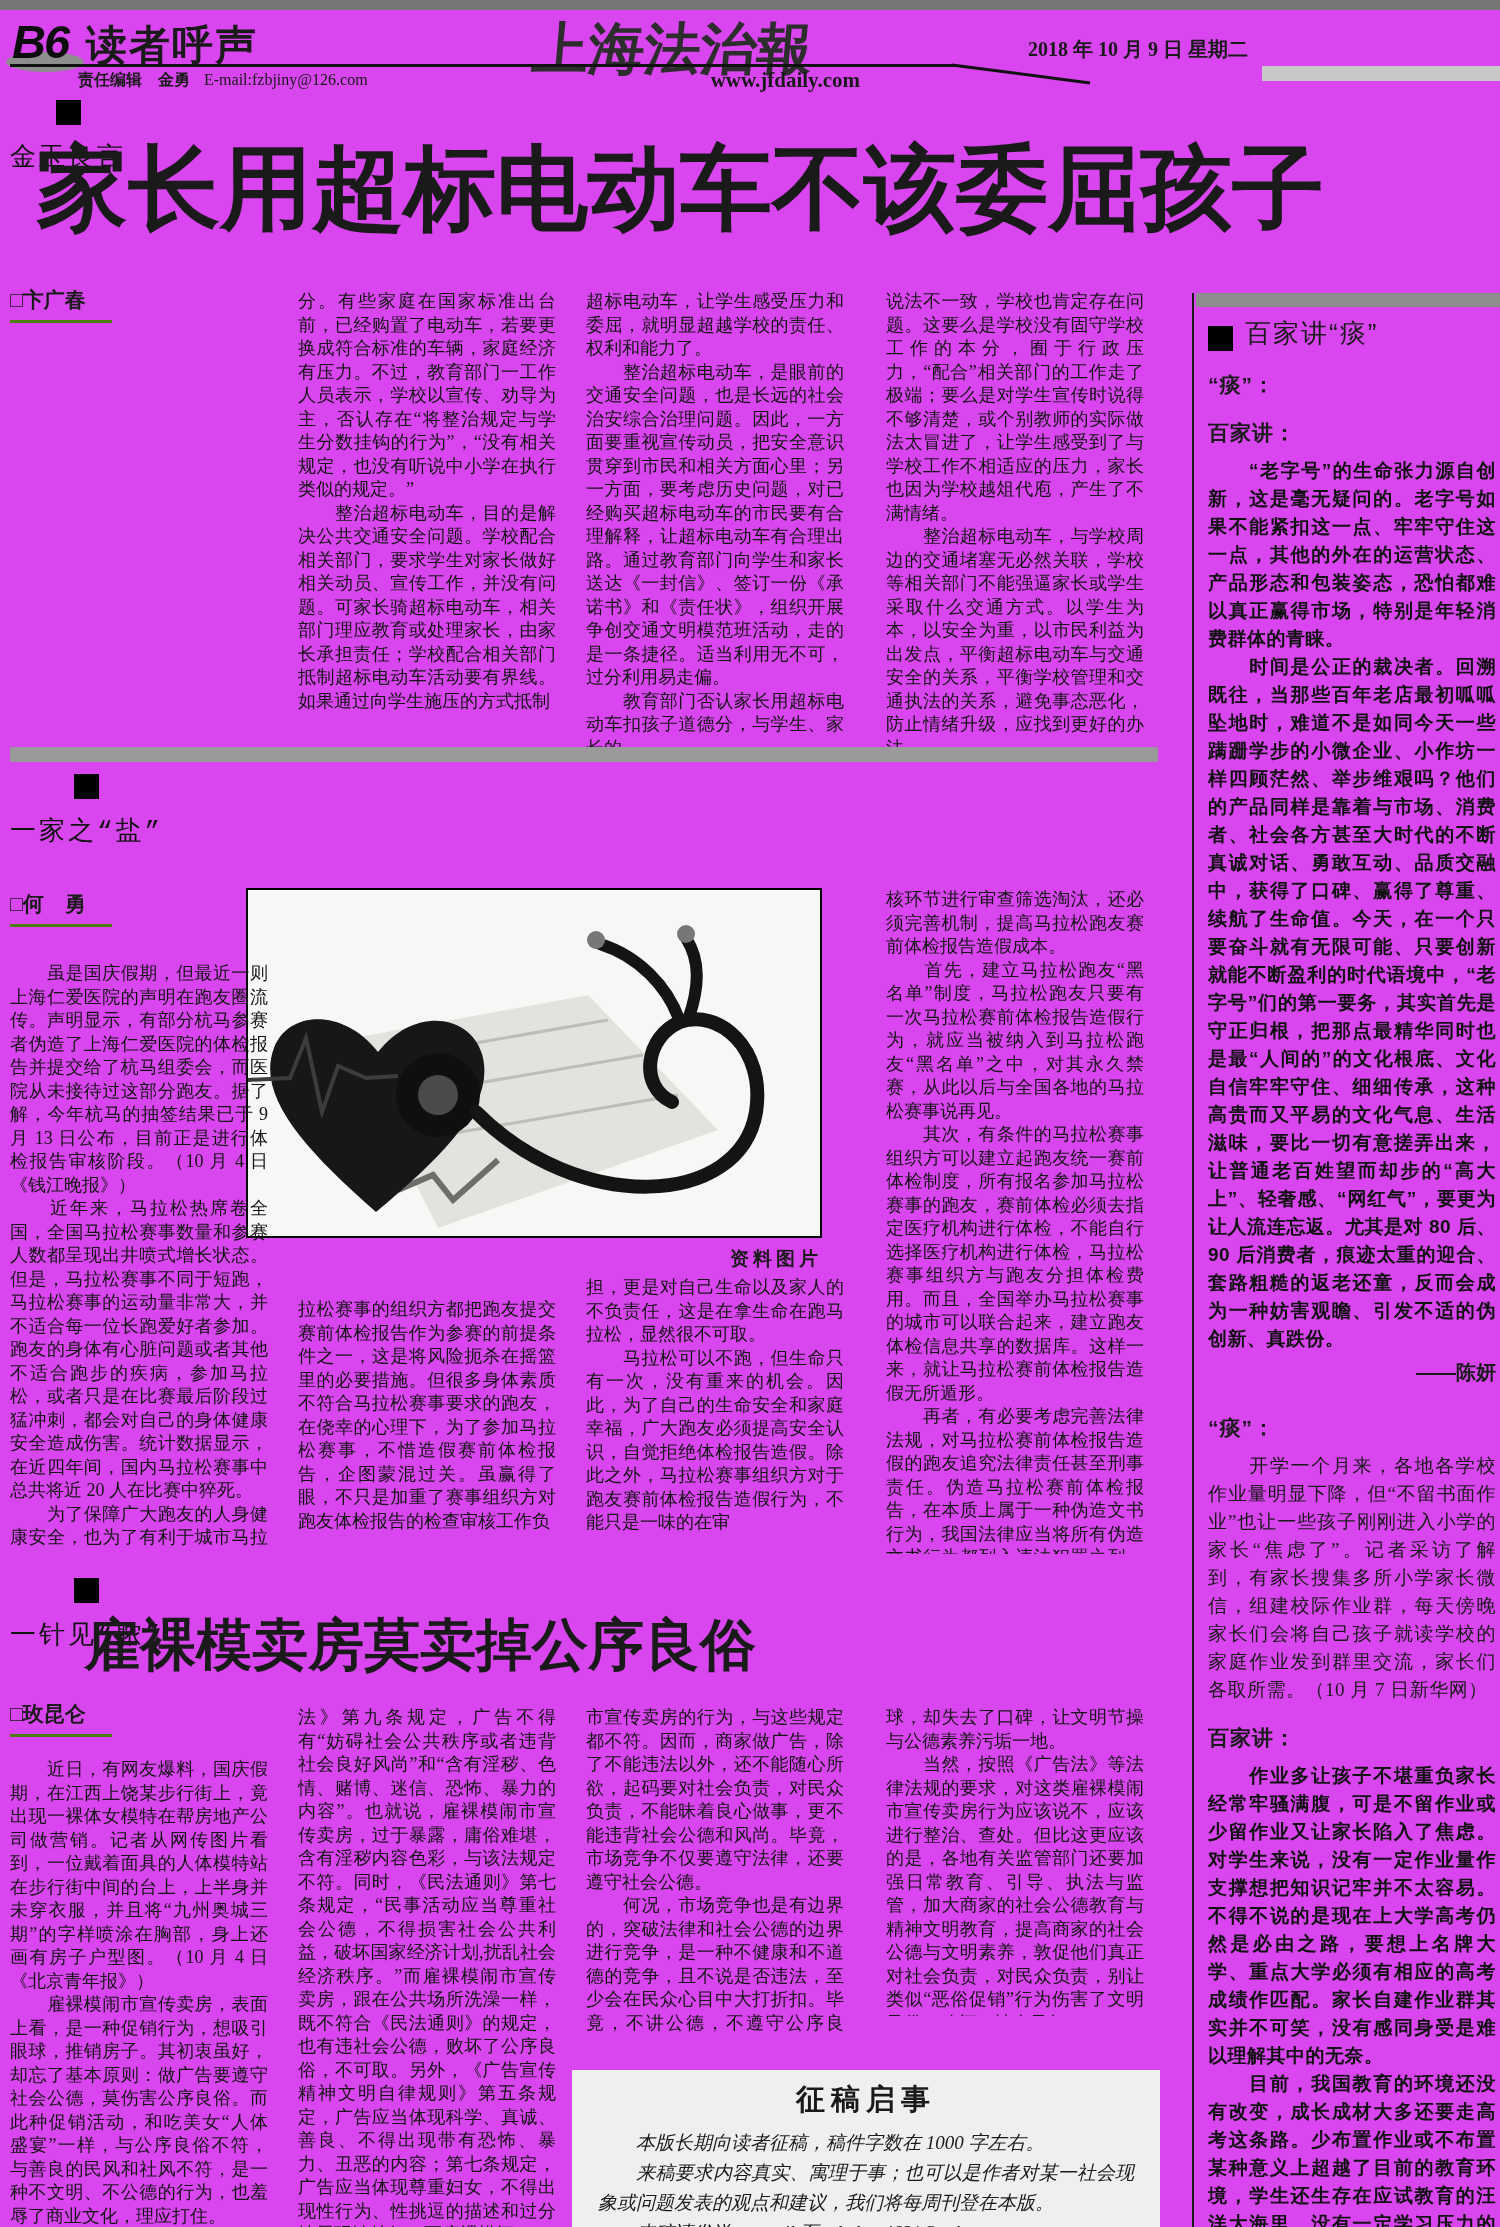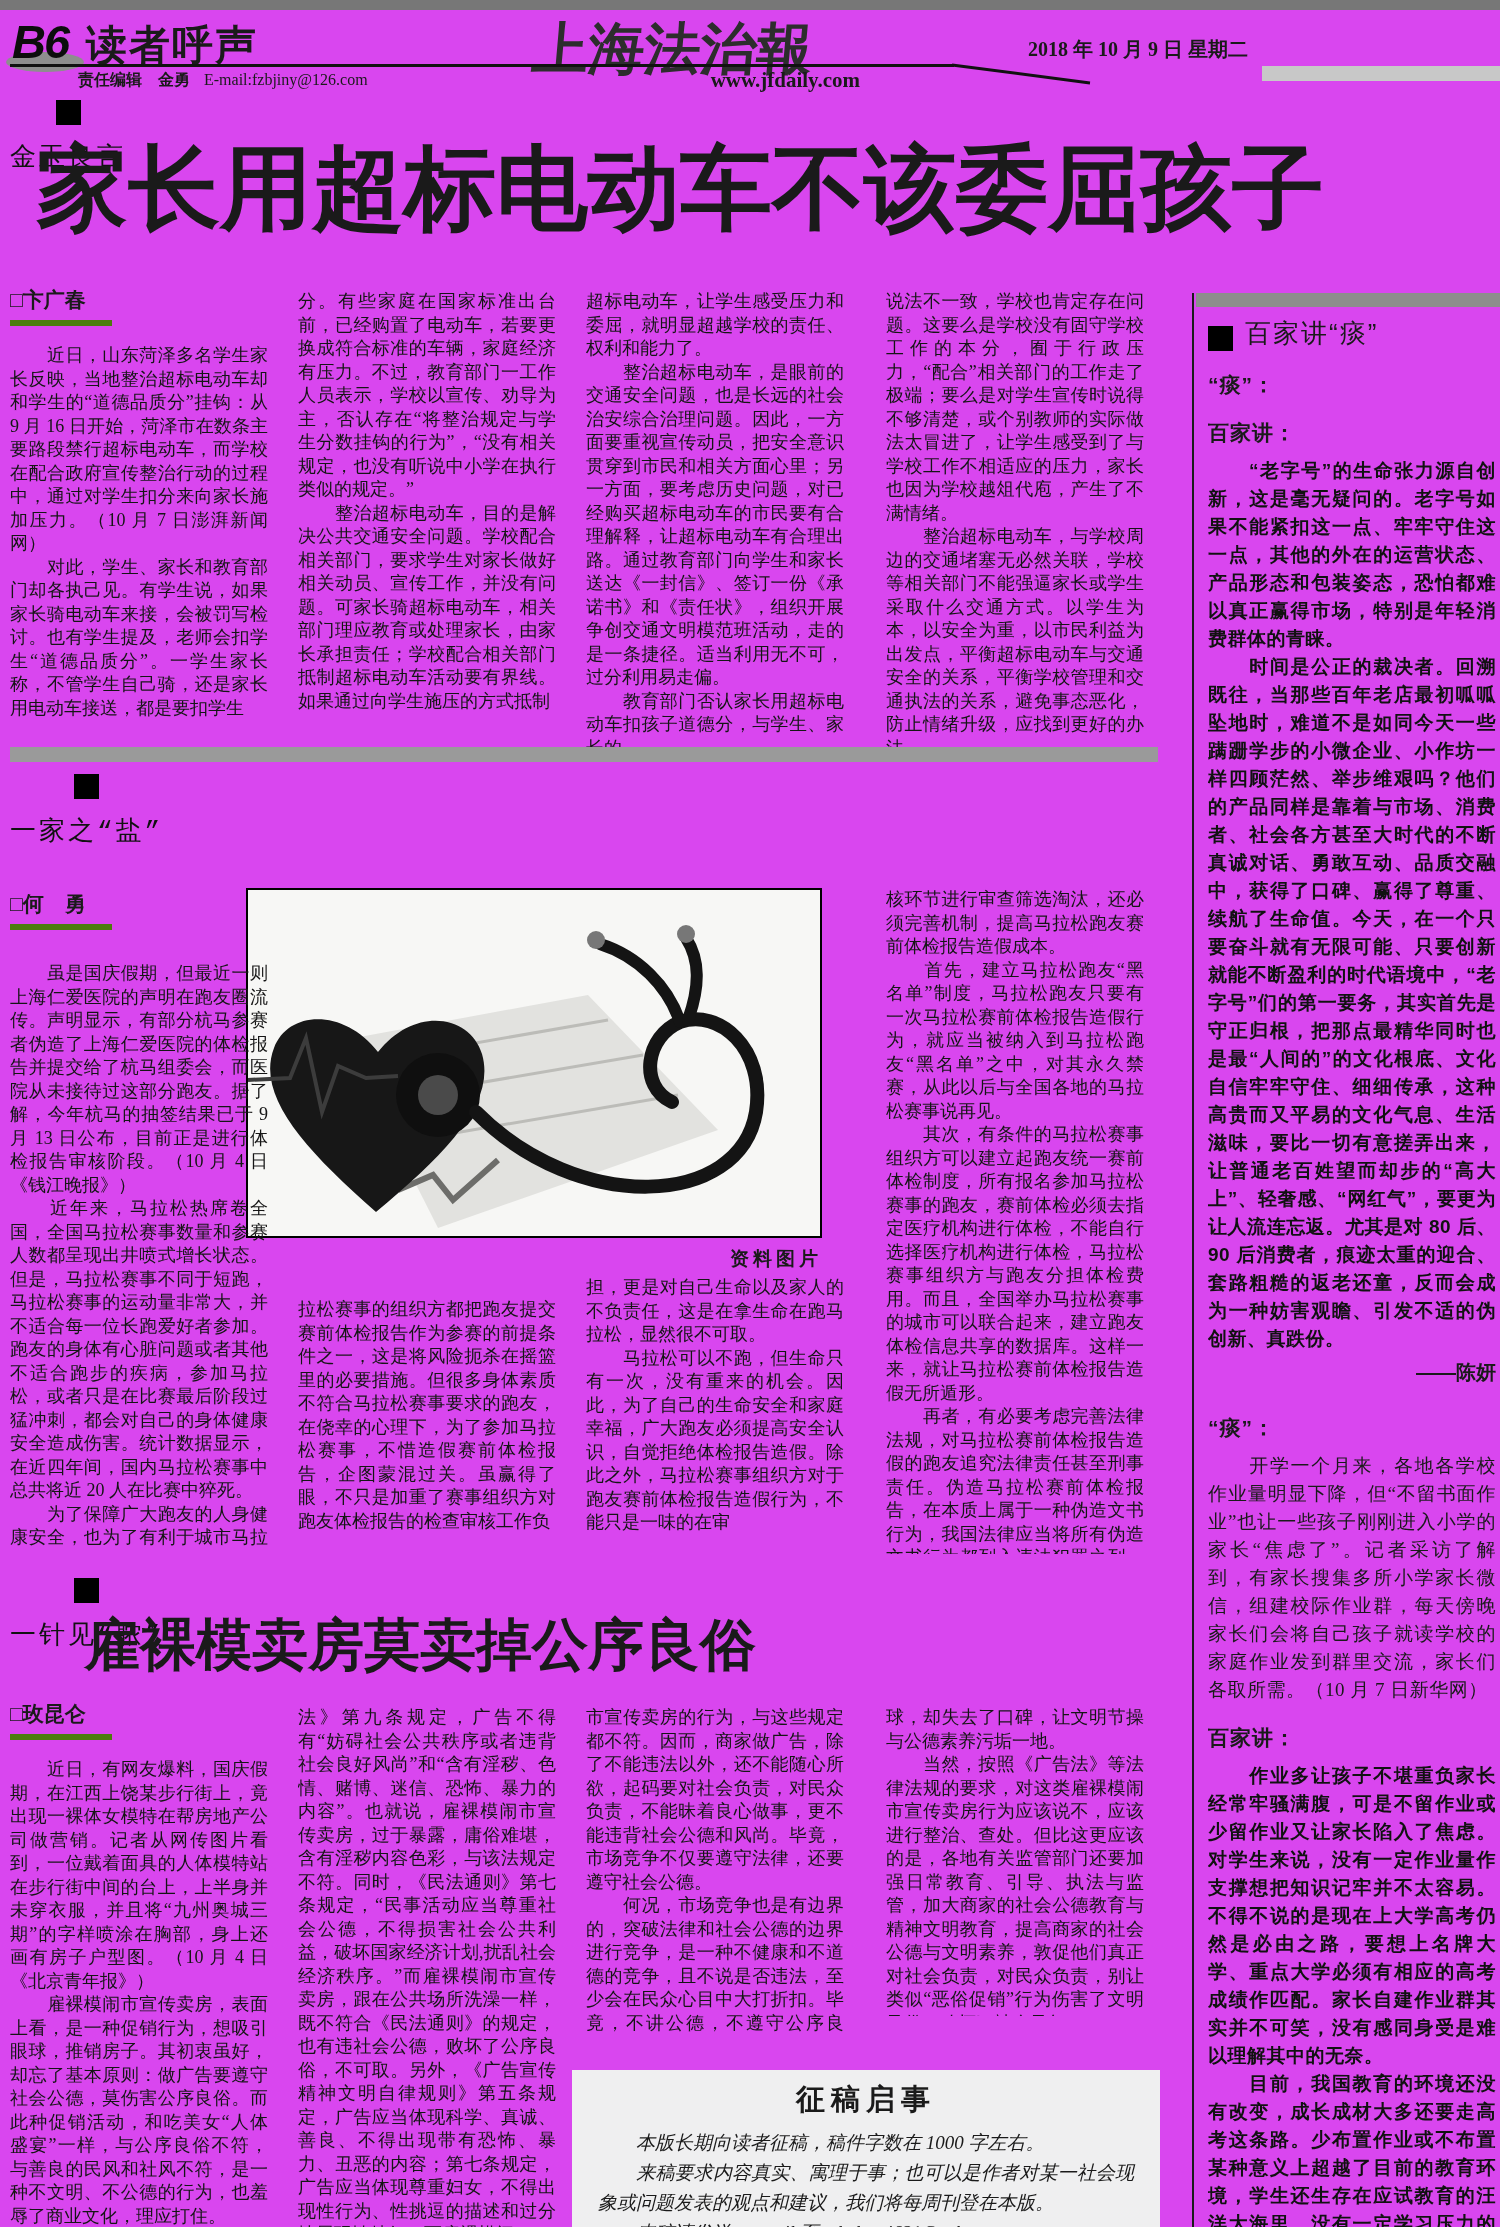--- a/index.html
+++ b/index.html
@@ -19,21 +19,21 @@
   .edline .b{font-family:"Liberation Sans","DejaVu Sans",sans-serif;font-weight:700;margin-right:14px;}
   .siteurl{left:620px;top:58px;width:240px;text-align:right;font-size:21px;font-weight:700;}
   
   .seclabel{display:flex;align-items:center;gap:14px;font-family:Liberation Mono, monospace;font-size:26px;letter-spacing:3px;color:#111;flex-direction:column;}
   .sq{width:25px;height:25px;background:#000;flex:0 0 auto;}
   
   .h1{left:36px;top:128px;font-family:"Liberation Sans","DejaVu Sans",sans-serif;font-size:92px;font-weight:900;letter-spacing:0px;line-height:1.1;white-space:nowrap;}
   .h2{left:34px;top:798px;font-family:"Liberation Sans","DejaVu Sans",sans-serif;font-size:54px;font-weight:900;white-space:nowrap;}
   .h3{left:84px;top:1598px;font-family:"Liberation Sans","DejaVu Sans",sans-serif;font-size:56px;font-weight:900;white-space:nowrap;}
   .author{font-family:"Liberation Sans","DejaVu Sans",sans-serif;font-size:21px;font-weight:700;
-          border-bottom:6px solid #4d7c0f;padding:0 26px 9px 0;}
+          border-bottom:3px solid #4d7c0f;padding:0 26px 9px 0;}
   
   .col{width:258px;font-size:18px;line-height:23.5px;text-align:justify;white-space:pre-line;overflow:hidden;color:#151515;}
   
   .divider{left:10px;top:737px;width:1148px;height:15px;background:#9a9a9a;}
   
   .photo{left:246px;top:878px;width:576px;height:350px;border:2px solid #000;background:#fafaf9;box-sizing:border-box;}
   .caption{left:640px;top:1236px;width:182px;text-align:right;font-family:"Liberation Sans","DejaVu Sans",sans-serif;font-size:19px;font-weight:700;letter-spacing:4px;}
   
   .notice{left:572px;top:2060px;width:588px;height:167px;background:#efeff0;box-sizing:border-box;padding:10px 26px 0 26px;}
   .notice-title{text-align:center;font-family:"Liberation Sans","DejaVu Sans",sans-serif;font-size:29px;font-weight:900;letter-spacing:6px;margin-bottom:8px;}
@@ -71,22 +71,20 @@
   <div class="abs siteurl">www.jfdaily.com</div>
 
   <div class="abs seclabel" style="left:10px;top:90px;">
     <span class="sq"></span>
     <span>金玉良言</span>
   </div>
   <div class="abs h1">家长用超标电动车不该委屈孩子</div>
   <div class="abs" style="left:10px;top:276px;">
     <span class="author">□卞广春</span>
   </div>
-  <div class="abs col" style="left:10px;top:334px;height:400px;">　　近日，山东菏泽多名学生家长反映，当地整治超标电动车却和学生的“道德品质分”挂钩：从 9 月 16 日开始，菏泽市在数条主要路段禁行超标电动车，而学校在配合政府宣传整治行动的过程中，通过对学生扣分来向家长施加压力。（10 月 7 日澎湃新闻网）
-　　对此，学生、家长和教育部门却各执己见。有学生说，如果家长骑电动车来接，会被罚写检讨。也有学生提及，老师会扣学生“道德品质分”。一学生家长称，不管学生自己骑，还是家长用电动车接送，都是要扣学生</div>
   <div class="abs col" style="left:298px;top:280px;height:458px;">分。有些家庭在国家标准出台前，已经购置了电动车，若要更换成符合标准的车辆，家庭经济有压力。不过，教育部门一工作人员表示，学校以宣传、劝导为主，否认存在“将整治规定与学生分数挂钩的行为”，“没有相关规定，也没有听说中小学在执行类似的规定。”
 　　整治超标电动车，目的是解决公共交通安全问题。学校配合相关部门，要求学生对家长做好相关动员、宣传工作，并没有问题。可家长骑超标电动车，相关部门理应教育或处理家长，由家长承担责任；学校配合相关部门抵制超标电动车活动要有界线。如果通过向学生施压的方式抵制</div>
   <div class="abs col" style="left:586px;top:280px;height:458px;">超标电动车，让学生感受压力和委屈，就明显超越学校的责任、权利和能力了。
 　　整治超标电动车，是眼前的交通安全问题，也是长远的社会治安综合治理问题。因此，一方面要重视宣传动员，把安全意识贯穿到市民和相关方面心里；另一方面，要考虑历史问题，对已经购买超标电动车的市民要有合理解释，让超标电动车有合理出路。通过教育部门向学生和家长送达《一封信》、签订一份《承诺书》和《责任状》，组织开展争创交通文明模范班活动，走的是一条捷径。适当利用无不可，过分利用易走偏。
 　　教育部门否认家长用超标电动车扣孩子道德分，与学生、家长的</div>
   <div class="abs col" style="left:886px;top:280px;height:458px;">说法不一致，学校也肯定存在问题。这要么是学校没有固守学校工作的本分，囿于行政压力，“配合”相关部门的工作走了极端；要么是对学生宣传时说得不够清楚，或个别教师的实际做法太冒进了，让学生感受到了与学校工作不相适应的压力，家长也因为学校越俎代庖，产生了不满情绪。
 　　整治超标电动车，与学校周边的交通堵塞无必然关联，学校等相关部门不能强逼家长或学生采取什么交通方式。以学生为本，以安全为重，以市民利益为出发点，平衡超标电动车与交通安全的关系，平衡学校管理和交通执法的关系，避免事态恶化，防止情绪升级，应找到更好的办法。</div>
 
   <div class="abs divider"></div>
 

